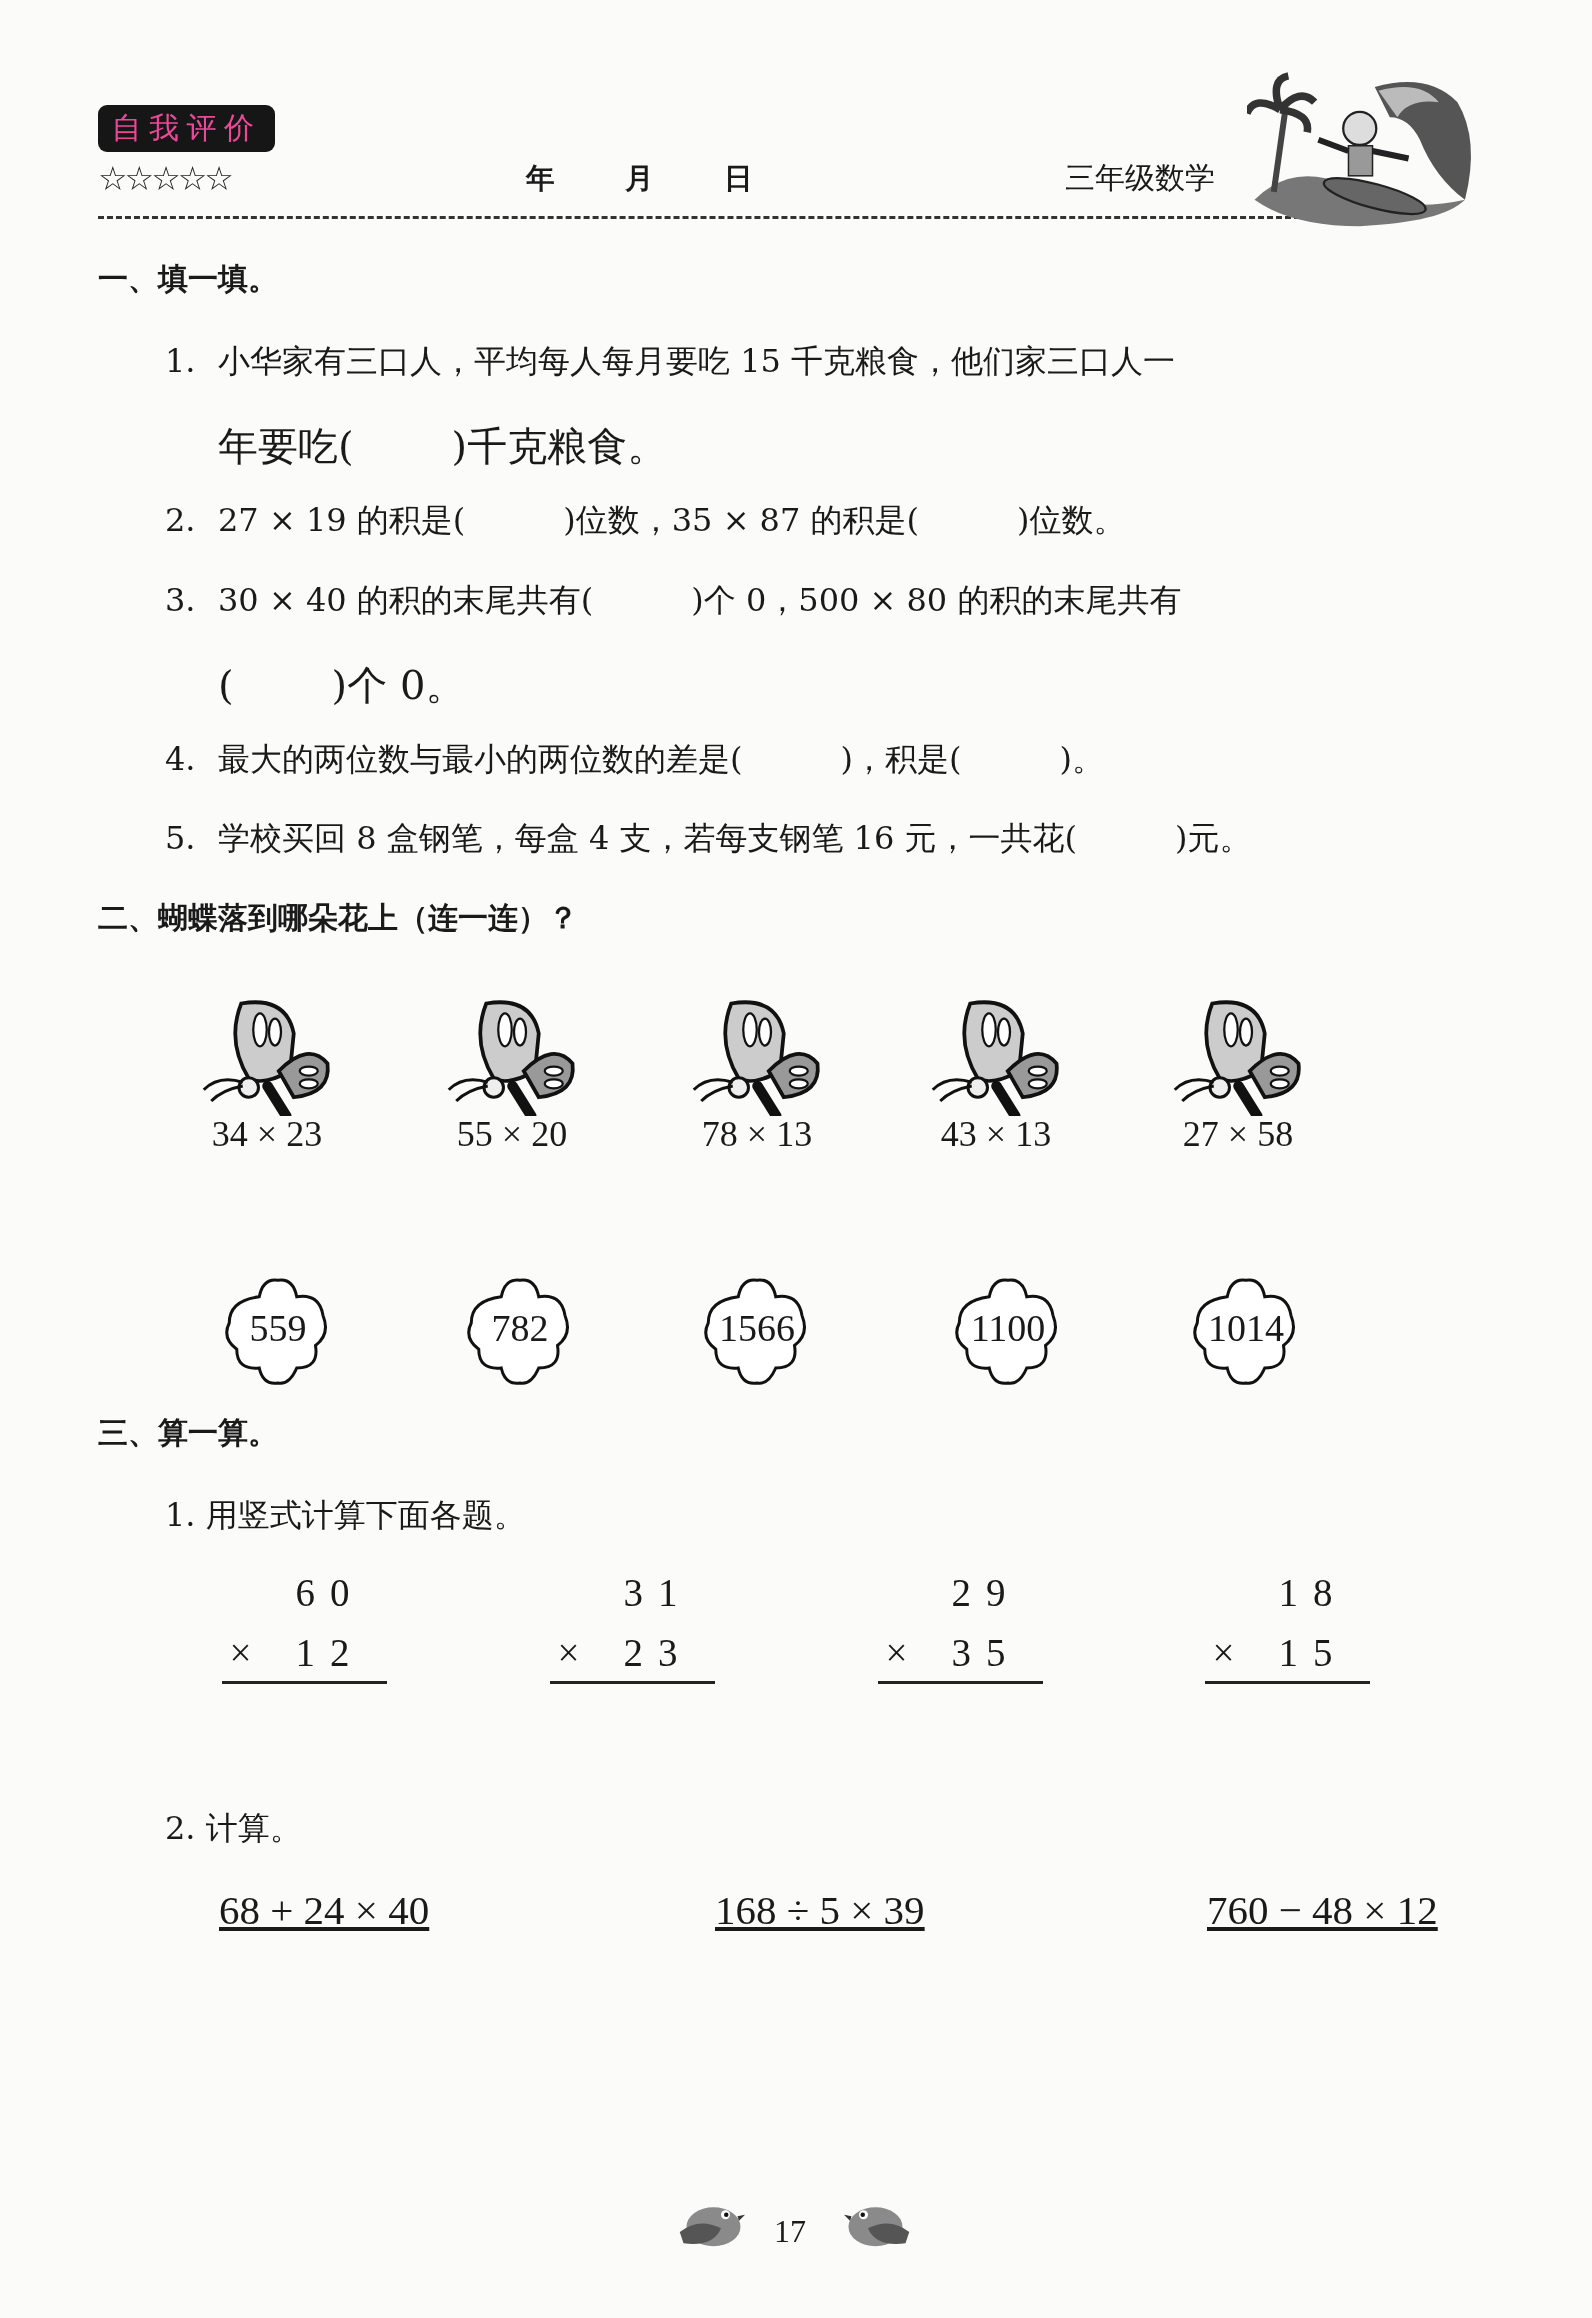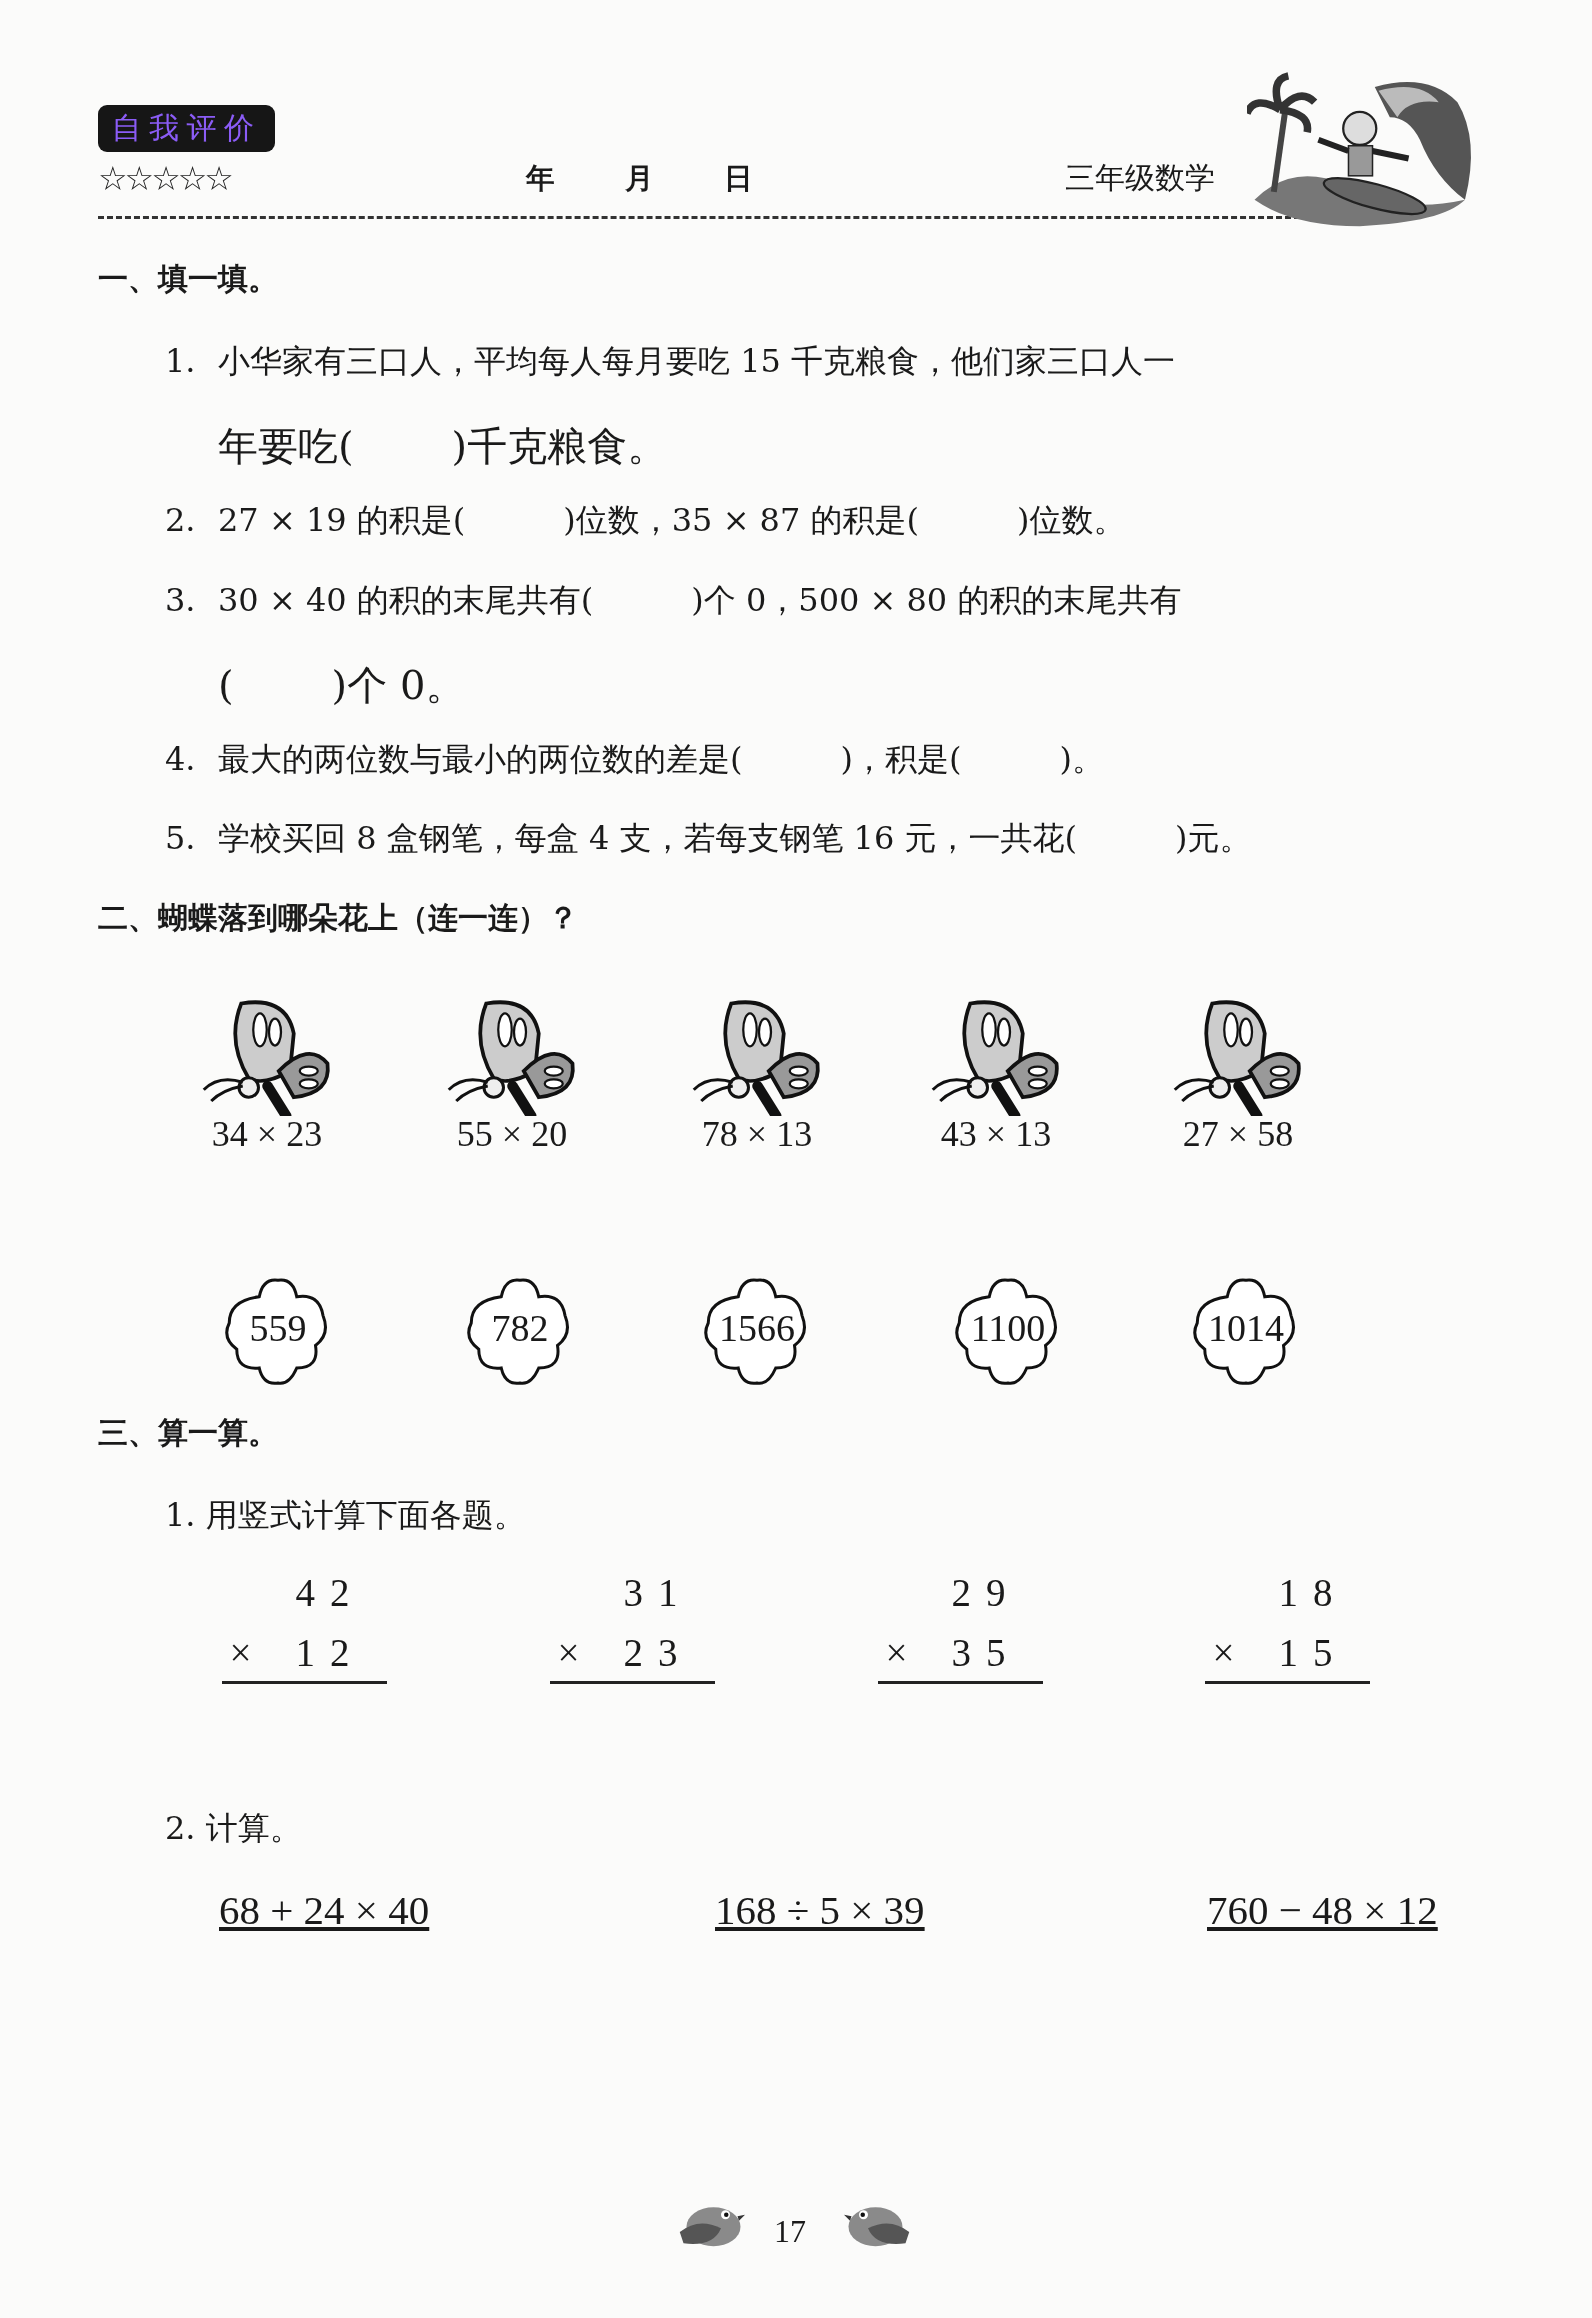--- a/index.html
+++ b/index.html
@@ -5,21 +5,21 @@
   html, body { margin:0; padding:0; }
   body {
     width:1593px; height:2319px; position:relative; overflow:hidden;
     background:#fbfbfa;
     font-family:"DejaVu Serif","Liberation Serif",serif;
     color:#1a1a1a;
   }
   
   .eval-badge {
     position:absolute; left:98px; top:105px; width:177px; height:47px;
-    background:#161616; border-radius:9px; color:#8b5cf6;
+    background:#161616; border-radius:9px; color:#ec4899;
     font-family:"DejaVu Sans",sans-serif; font-size:30px; letter-spacing:7.5px;
     display:flex; align-items:center; justify-content:center;
   }
   .stars { position:absolute; left:98px; top:159px; font-size:33px; letter-spacing:-3px; color:#222; font-family:"DejaVu Sans",sans-serif; }
   .date-label { position:absolute; top:159px; font-family:"DejaVu Sans",sans-serif; font-size:28.6px; font-weight:bold; }
   .grade-title { position:absolute; left:1065px; top:158px; font-family:"DejaVu Sans",sans-serif; font-weight:normal; font-size:30px; }
   .dash-line { position:absolute; left:98px; top:216px; width:1202px; border-top:3px dashed #333; }
   .surfer { position:absolute; left:1247px; top:72px; width:233px; height:158px; }
 
   .section-title { position:absolute; left:98px; font-family:"DejaVu Sans",sans-serif; font-weight:bold; font-size:30px; }
@@ -194,21 +194,21 @@
   <svg width="120" height="113" viewBox="0 0 160 150">
       <path d="M55 30 Q60 5 80 8 Q100 5 105 30 Q135 25 140 55 Q150 80 130 95 Q135 125 105 125 Q95 148 80 145 Q60 148 55 125 Q25 128 25 100 Q5 85 15 65 Q15 35 55 30Z" fill="#fff" stroke="#111" stroke-width="4"></path>
     </svg>
   <div class="val">1014</div>
 </div>
 
 <div class="section-title" style="top:1413px">三、算一算。</div>
 <div class="q" style="top:1494px">1. 用竖式计算下面各题。</div>
 
 <div class="vert" style="left:222px;top:1570px">
-  <div class="top">42</div>
+  <div class="top">60</div>
   <div class="bot">
       <span>×</span>
       <span>12</span>
     </div>
 </div>
 <div class="vert" style="left:550px;top:1570px">
   <div class="top">31</div>
   <div class="bot">
       <span>×</span>
       <span>23</span>

